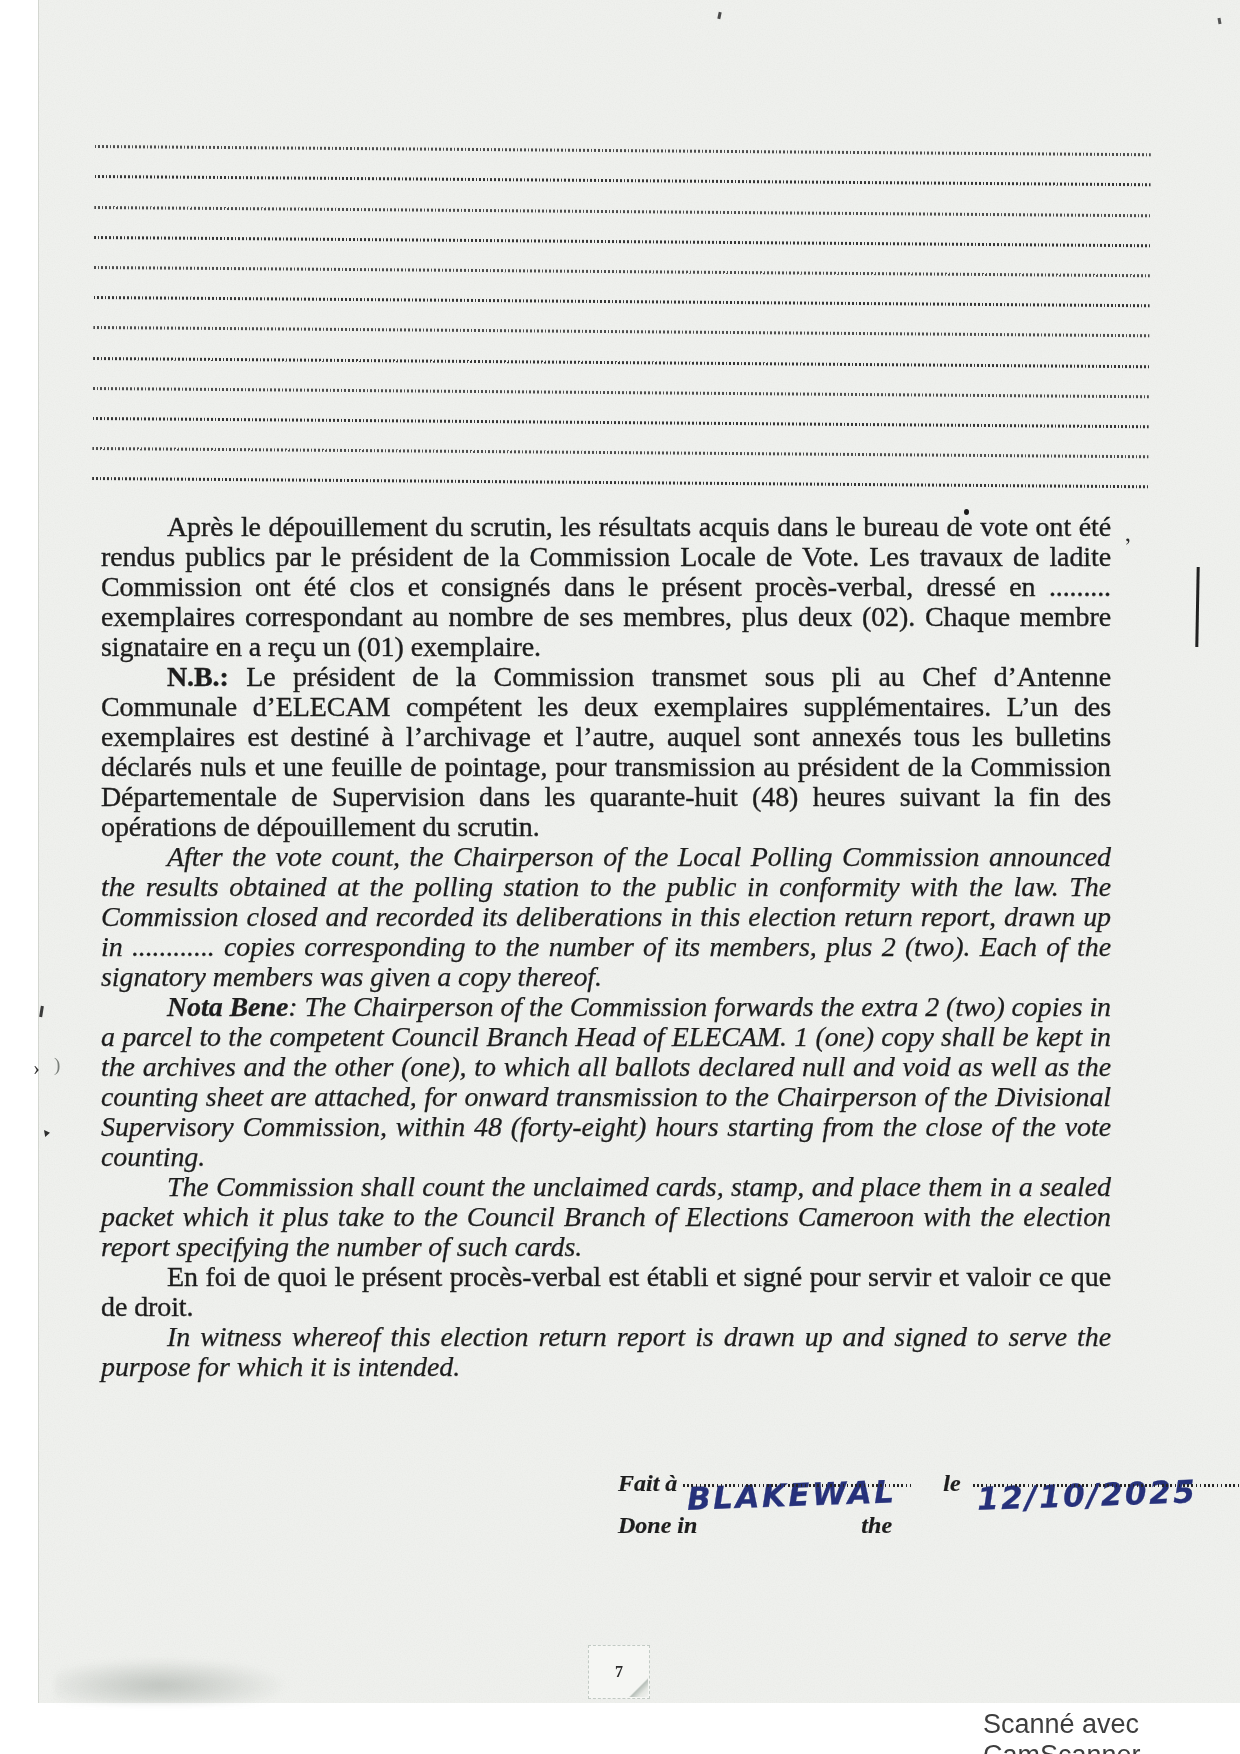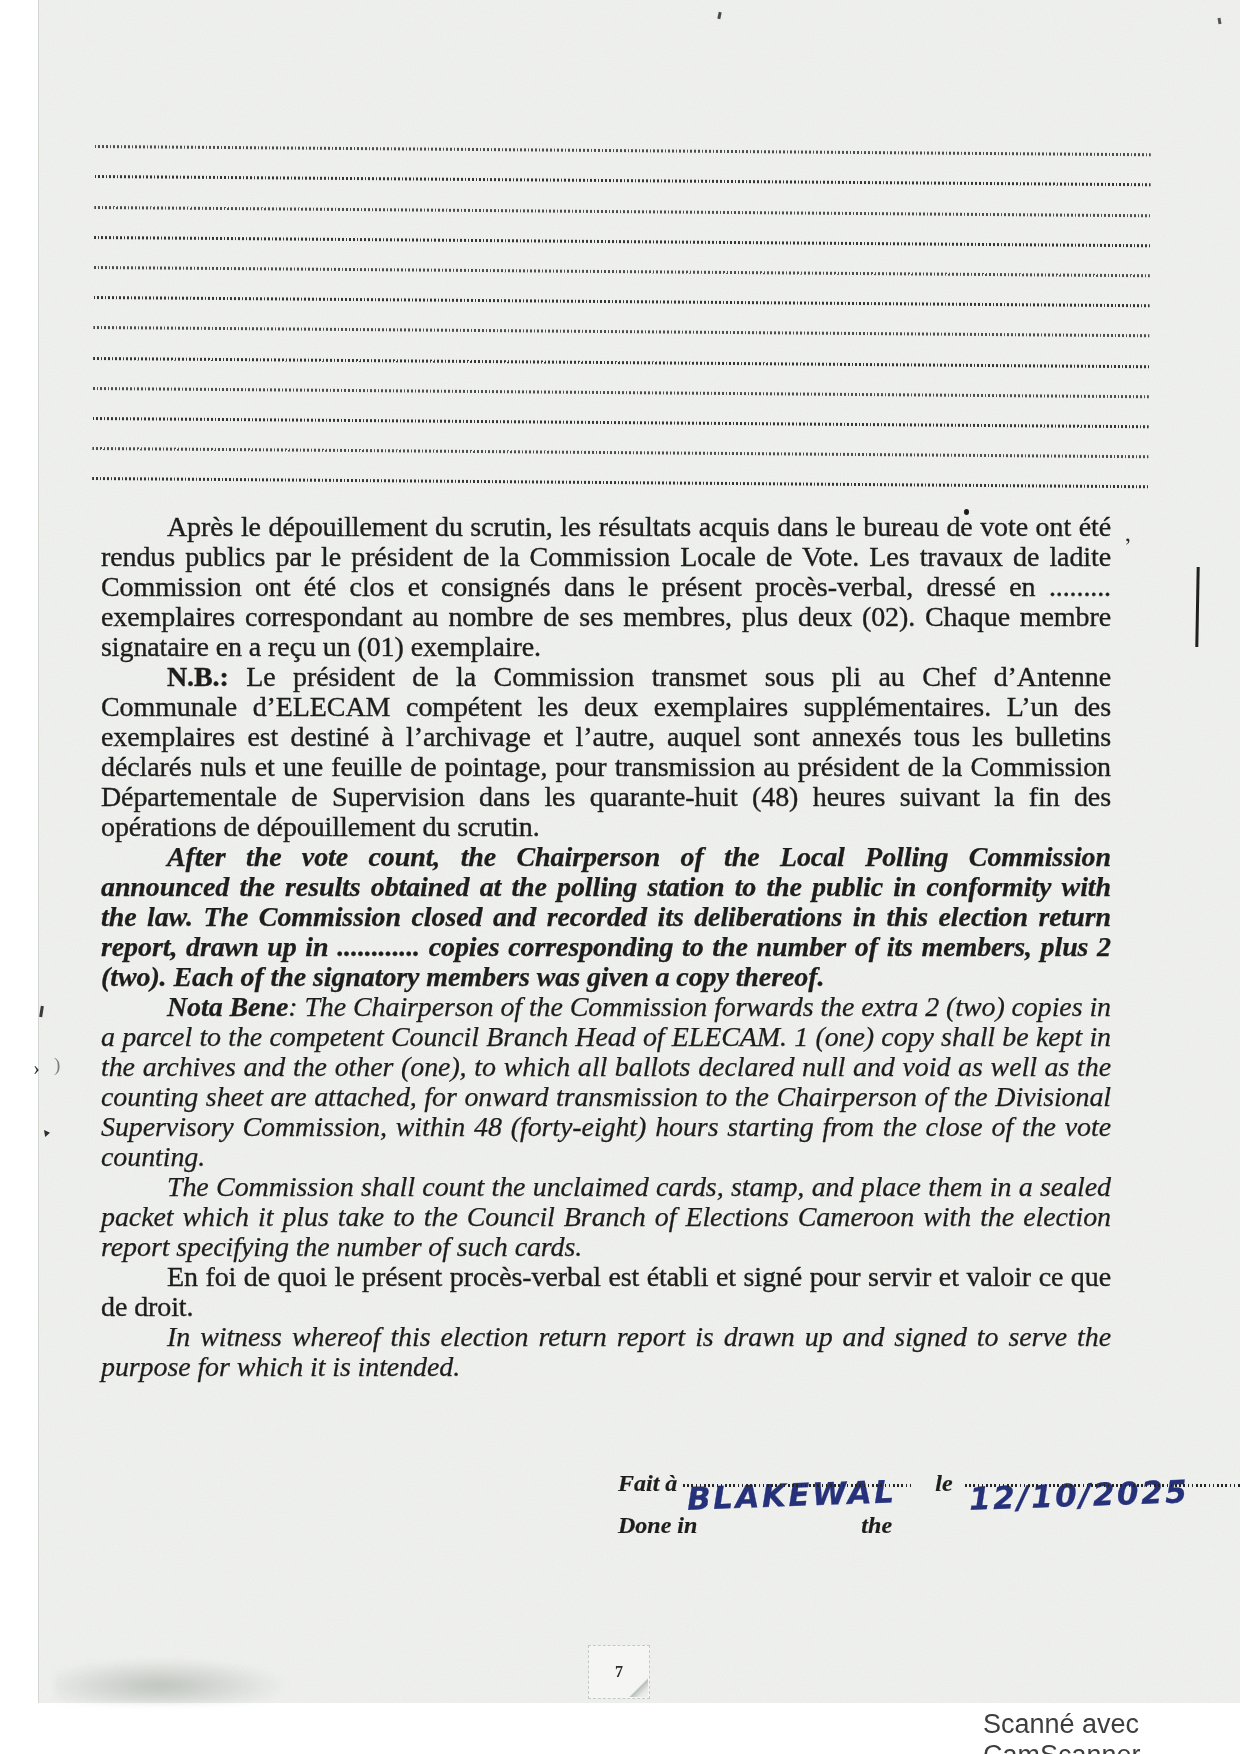--- a/index.html
+++ b/index.html
@@ -28,21 +28,21 @@
   
   .textcol{
     position:absolute;left:101px;top:512px;width:1010px;
     font-size:28px;line-height:30px;text-align:justify;
     letter-spacing:-0.1px;
   }
   .textcol p{margin:0;text-indent:66px;}
   .fr{-webkit-text-stroke:0.35px #1d1d1d;}
   .en{font-style:italic;-webkit-text-stroke:0.25px #1d1d1d;}
   .p2{margin-top:26px;}
-  .p3{margin-top:36px;font-weight:bold;}
+  .p3{margin-top:36px;}
   .p4{margin-top:26px;}
   .p5{margin-top:26px;}
   .p6{margin-top:26px;}
   .p7{margin-top:28px;}
   .p8{margin-top:4px;}
   .lead-bold{font-weight:bold;}
   
   .sig{position:absolute;left:618px;top:1470px;font-size:24px;font-style:italic;
        font-weight:600;-webkit-text-stroke:0.2px #1d1d1d;}
   .sig-row1{white-space:nowrap;height:34px;}
@@ -52,21 +52,21 @@
     background:repeating-linear-gradient(90deg,#242424 0 1.7px,transparent 1.7px 4.2px);
   }
   .slot-place{width:228px;}
   .slot-date{width:300px;}
   .hand{
     position:absolute;left:4px;top:-14px;
     font-family:"DejaVu Sans", sans-serif;font-style:italic;font-weight:600;
     font-size:31px;letter-spacing:2.5px;color:#26317b;-webkit-text-stroke:0.3px #26317b;
     transform:rotate(-2deg);white-space:nowrap;
   }
-  .le-label{margin:0 6px 0 18px;}
+  .le-label{margin:0 6px 0 26px;}
   .sig-row2{margin-top:8px;}
   .done-in{}
   .the-label{margin-left:158px;text-align:center;}
   
   .pagebox{
     position:absolute;left:588px;top:1645px;width:60px;height:52px;
     border:1px dashed #c2cac4;background:#f5f6f3;
     display:flex;align-items:center;justify-content:center;
     font-size:16px;font-weight:bold;color:#2a2a2a;
   }

